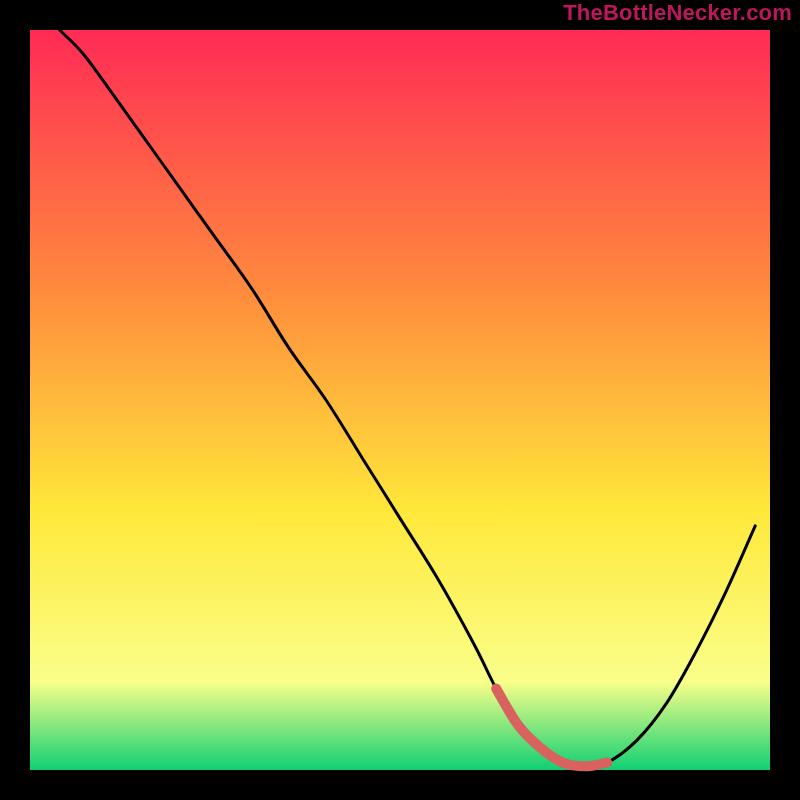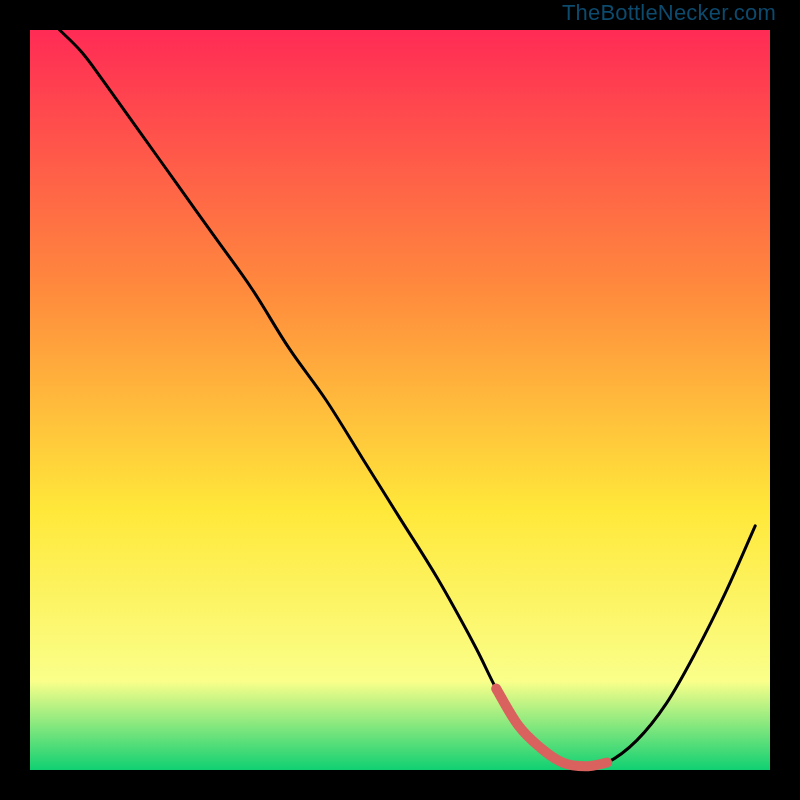--- a/index.html
+++ b/index.html
@@ -12,24 +12,24 @@
     font-family: Arial, Helvetica, sans-serif;
   }
   .container {
     position: relative;
     width: 800px;
     height: 800px;
   }
   .watermark {
     position: absolute;
     top: 0px;
-    right: 24px;
-    color: #0c4a6e;
+    right: 8px;
+    color: #be185d;
     font-size: 22px;
-    font-weight: 400;
+    font-weight: 700;
     letter-spacing: 0.2px;
     z-index: 10;
   }
   svg {
     display: block;
   }
 </style>
 </head>
 <body>
 

